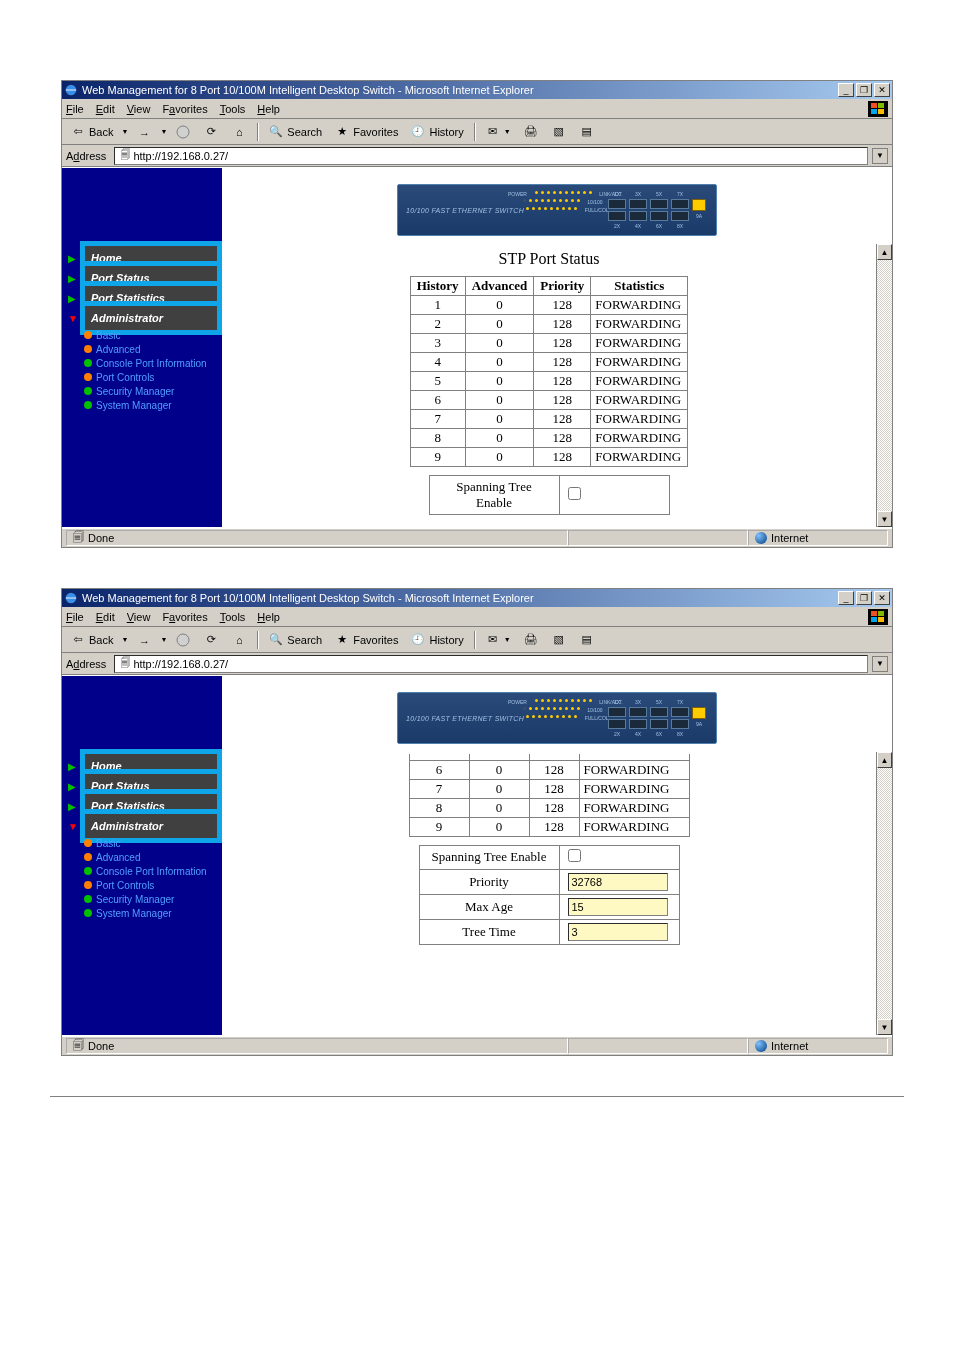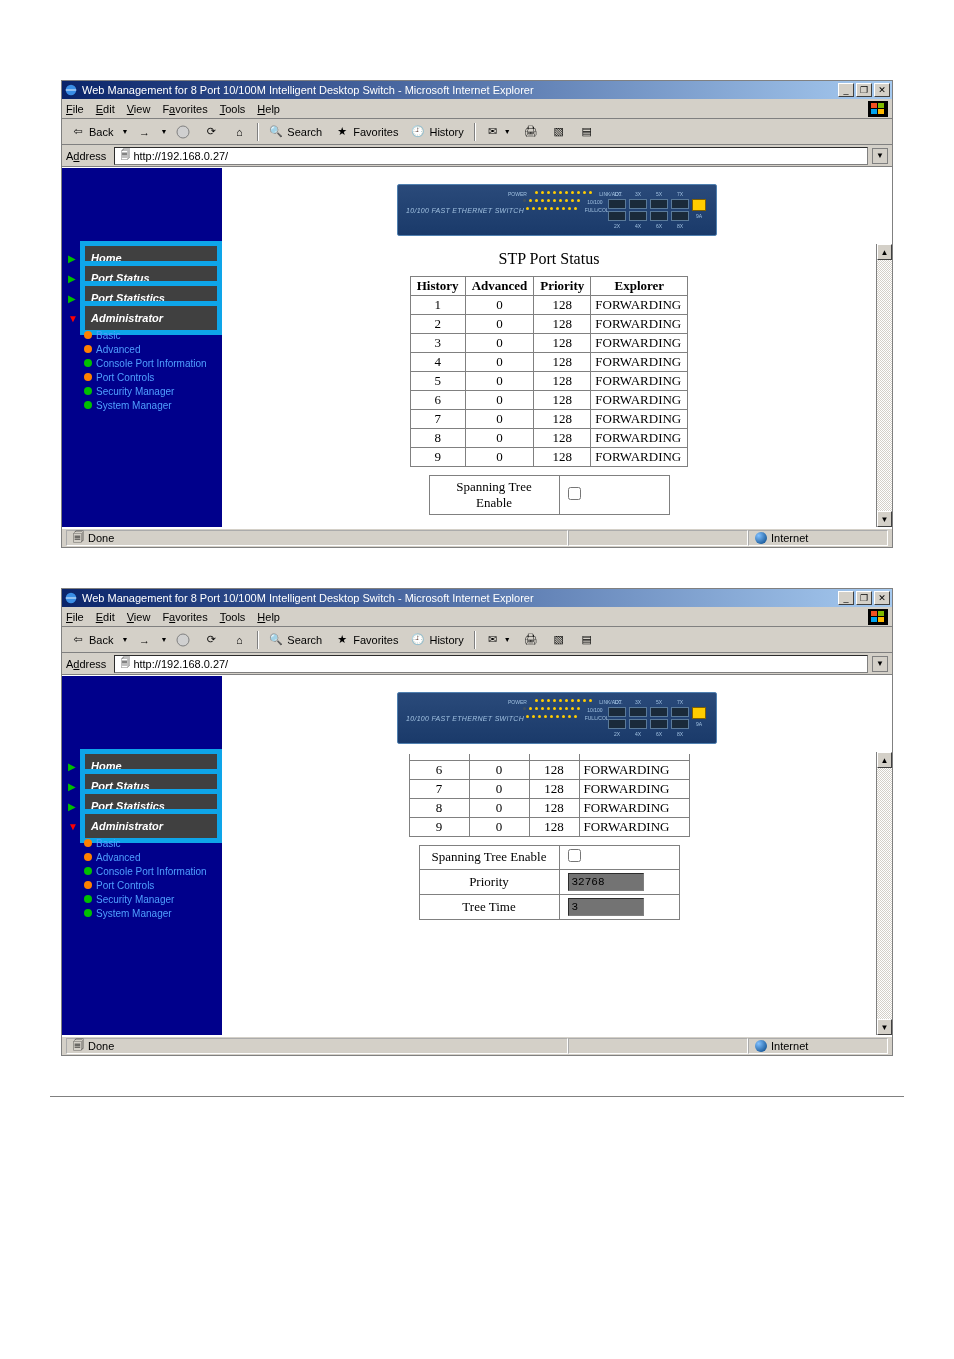--- a/index.html
+++ b/index.html
@@ -100,21 +100,21 @@
   }
   table.stp th, table.stp td {
     border: 1px solid #808080; padding: 1px 6px; text-align: center; background: #fff;
   }
   table.stp th { font-weight: bold; }
   table.stp td.state { text-align: left; padding-left: 4px; }
 
   table.cfg { margin: 8px auto 0; border-collapse: collapse; font-family: "Times New Roman", serif; font-size: 13px; }
   table.cfg td { border: 1px solid #808080; padding: 3px 8px; text-align: center; background:#fff; }
   table.cfg td.val { text-align: left; }
-  .txt { font-family: Liberation Mono, monospace; font-size: 11px; width: 76px; height: 18px; border: 1px inset #808080; background:#737373; padding:0 3px; }
+  .txt { font-family: Liberation Sans, sans-serif; font-size: 11px; width: 100px; height: 18px; border: 1px inset #808080; background:#fef9c3; padding:0 3px; }
   .chk { width:13px; height:13px; }
   .apply-wrap { text-align:center; margin:10px 0; }
   .apply-btn { font-family:"MS Sans Serif",sans-serif; font-size:11px; padding:2px 12px; background:#d4d0c8; border:1px solid #fff; border-right-color:#404040; border-bottom-color:#404040; }
 
   .statusbar { height: 20px; background:#d4d0c8; border-top:2px solid #fff; display:flex; align-items:center; padding:0 4px; font-size:11px; }
   .status-cell { border:1px inset #fff; padding:1px 6px; height:16px; display:flex; align-items:center; gap:4px; }
   .status-cell.done { flex:1; }
   .status-cell.zone { width:140px; }
   .globe { width:12px; height:12px; border-radius:50%; background: radial-gradient(circle at 30% 30%, #80c0ff, #004080); display:inline-block; }
 
@@ -309,21 +309,21 @@
 
       <div class="scroll-wrap">
         <div class="scroll-inner">
           <div class="main-heading">STP Port Status</div>
           <table class="stp">
             <tbody>
                   <tr>
               <th>History</th>
               <th>Advanced</th>
               <th>Priority</th>
-              <th>Explorer</th>
+              <th>Statistics</th>
             </tr>
             </tbody>
                 <tbody id="stp-rows-1">
                   <tr>
                     <td>1</td>
                     <td>0</td>
                     <td>128</td>
                     <td class="state">FORWARDING</td>
                   </tr>
                   <tr>
@@ -629,20 +629,24 @@
             <tbody>
                   <tr>
               <td style="width:140px;">Spanning Tree Enable</td>
               <td class="val" style="width:120px;"><input type="checkbox" class="chk" style=""></td>
             </tr>
             <tr>
               <td>Priority</td>
               <td class="val"><input class="txt" value="32768" style=""></td>
             </tr>
             <tr>
+              <td>Max Age</td>
+              <td class="val"><input class="txt" value="15" style=""></td>
+            </tr>
+            <tr>
               <td>Tree Time</td>
               <td class="val"><input class="txt" value="3" style=""></td>
             </tr>
           </tbody>
               </table>
         </div>
         <div class="vscroll">
           <div class="sbtn">▲</div>
           <div class="strack"></div>
           <div class="sbtn">▼</div>

